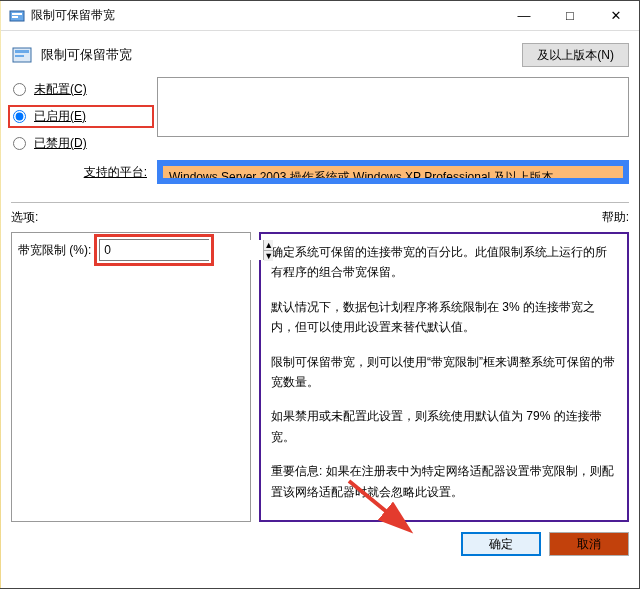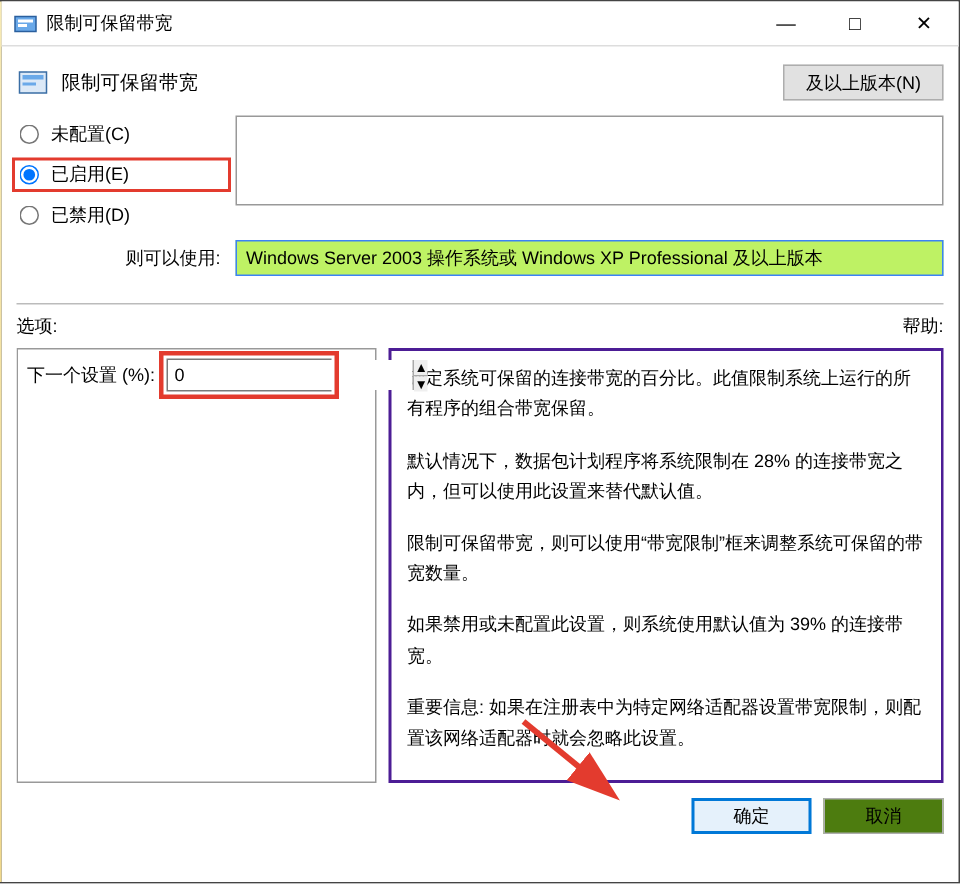--- a/index.html
+++ b/index.html
@@ -29,34 +29,34 @@
   .header-icon { width:22px; height:22px; }
   .header-title { font-size:13px; flex:0 0 auto; }
   .header-spacer { flex:1; }
   .nav-btn {
     height:24px; padding:0 14px; border:1px solid #adadad; background:#e1e1e1;
     display:inline-flex; align-items:center; justify-content:center; cursor:pointer;
   }
 
   .top-grid {
     display:grid; grid-template-columns: 140px 1fr; grid-template-rows: auto auto auto;
-    column-gap:6px; row-gap:8px; align-items:start;
+    column-gap:6px; row-gap:8px; align-items:start;text-decoration:underline;
   }
   .radio-col { display:flex; flex-direction:column; gap:10px; padding-top:4px; }
   .radio-item { display:flex; align-items:center; gap:4px; cursor:pointer; }
   .radio-item input { margin:0 4px 0 2px; }
   .highlight-red { outline:2px solid #e33b2e; outline-offset:1px; }
   .comment-label { padding-top:2px; }
   .comment-box {
     width:100%; height:60px; border:1px solid #999; resize:none; padding:4px;
     font-family:inherit; font-size:12px;
   }
   .platform-label { padding-top:4px; text-align:left; }
   .platform-box {
-    width:100%; height:24px; border:1px solid #3b82f6; padding:3px 6px; background:#bef264;
+    width:100%; height:24px; border:6px solid #3b82f6; padding:3px 6px; background:#fdba74;
     white-space:nowrap; overflow:hidden;
   }
 
   .divider { height:1px; background:#bbb; margin:10px 0 6px 0; }
 
   .labels-row { display:flex;gap:44px; }
   .labels-row .l-opt { width:240px; }
   .labels-row .l-help { flex:1;text-align:right; }
 
   .lower-row {
@@ -88,21 +88,21 @@
   .help-col {
     flex:1; border:2px solid #4c1d95; background:#fff; padding:8px 10px; overflow:auto;
     line-height:1.7;
   }
   .help-col p { margin:0 0 14px 0; }
 
   .btn-row {
     display:flex; justify-content:flex-end; gap:8px; padding-top:10px; position:relative;
   }
   .dlg-btn {
-    height:24px; width:80px; border:1px solid #adadad; background:#4d7c0f;
+    height:24px; width:80px; border:1px solid #adadad; background:#c2410c;
     display:inline-flex; align-items:center; justify-content:center; cursor:pointer;
   }
   .dlg-btn.primary { border:2px solid #0078d7; background:#e5f1fb; }
 
   
   .arrow {
     position:absolute; right:215px; bottom:20px; width:70px; height:60px; pointer-events:none;
   }
   .arrow svg { width:100%; height:100%; }
 
@@ -166,50 +166,50 @@
         <label class="radio-item">
           <input type="radio" name="state" style="">
           <span>已禁用(D)</span>
         </label>
       </div>
 
       <div>
         <textarea class="comment-box" style=""></textarea>
       </div>
 
-      <div class="platform-label" style="grid-column:1; text-align:right; padding-right:4px;">则可以使用:</div>
+      <div class="platform-label" style="grid-column:1; text-align:right; padding-right:4px;">支持的平台:</div>
       <div class="platform-box" style="grid-column:2;">Windows Server 2003 操作系统或 Windows XP Professional 及以上版本</div>
     </div>
 
     <div class="divider"></div>
 
     <div class="labels-row">
       <div class="l-opt">选项:</div>
       <div class="l-help">帮助:</div>
     </div>
 
     <div class="lower-row">
       <div class="opt-col">
         <div class="opt-line">
-          <span class="opt-label">下一个设置 (%):</span>
+          <span class="opt-label">带宽限制 (%):</span>
           <div class="spinner-wrap highlight-red">
             <input class="spinner-input" value="0" style="">
             <div class="spin-btns">
               <div class="spin-up">▲</div>
               <div class="spin-down">▼</div>
             </div>
           </div>
         </div>
       </div>
 
       <div class="help-col">
         <p>确定系统可保留的连接带宽的百分比。此值限制系统上运行的所有程序的组合带宽保留。</p>
-        <p>默认情况下，数据包计划程序将系统限制在 28% 的连接带宽之内，但可以使用此设置来替代默认值。</p>
+        <p>默认情况下，数据包计划程序将系统限制在 3% 的连接带宽之内，但可以使用此设置来替代默认值。</p>
         <p>限制可保留带宽，则可以使用“带宽限制”框来调整系统可保留的带宽数量。</p>
-        <p>如果禁用或未配置此设置，则系统使用默认值为 39% 的连接带宽。</p>
+        <p>如果禁用或未配置此设置，则系统使用默认值为 79% 的连接带宽。</p>
         <p>重要信息: 如果在注册表中为特定网络适配器设置带宽限制，则配置该网络适配器时就会忽略此设置。</p>
       </div>
     </div>
 
     <div class="btn-row">
       <div class="arrow">
         <svg viewBox="0 0 70 60">
           <defs>
             <marker id="ah" markerWidth="10" markerHeight="10" refX="6" refY="3" orient="auto">
               <path d="M0,0 L0,6 L9,3 z" fill="#e33b2e"></path>

